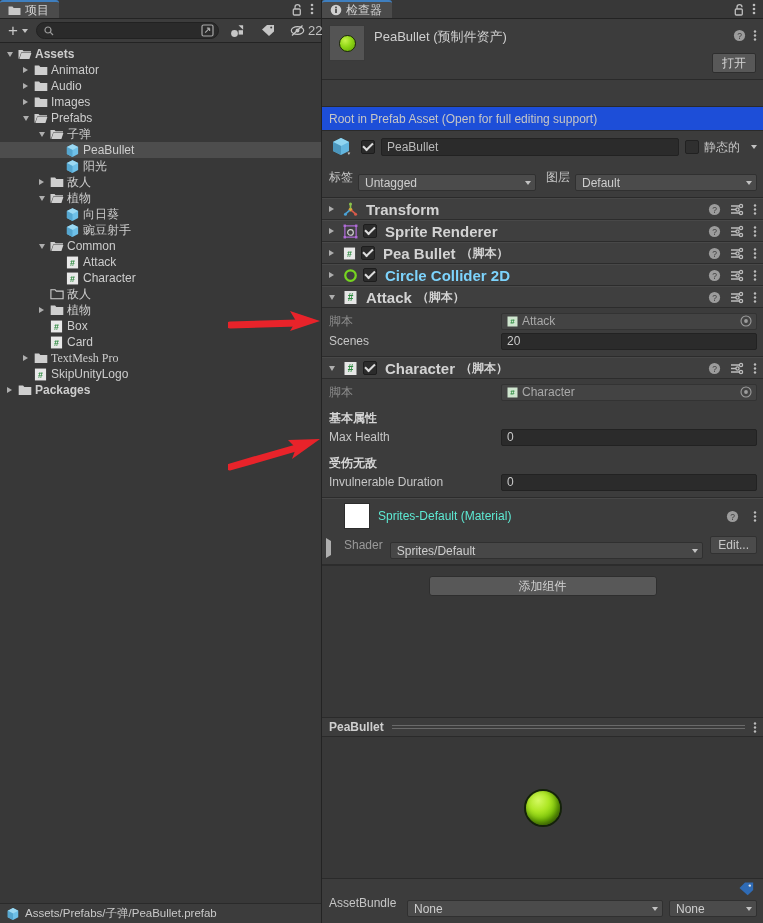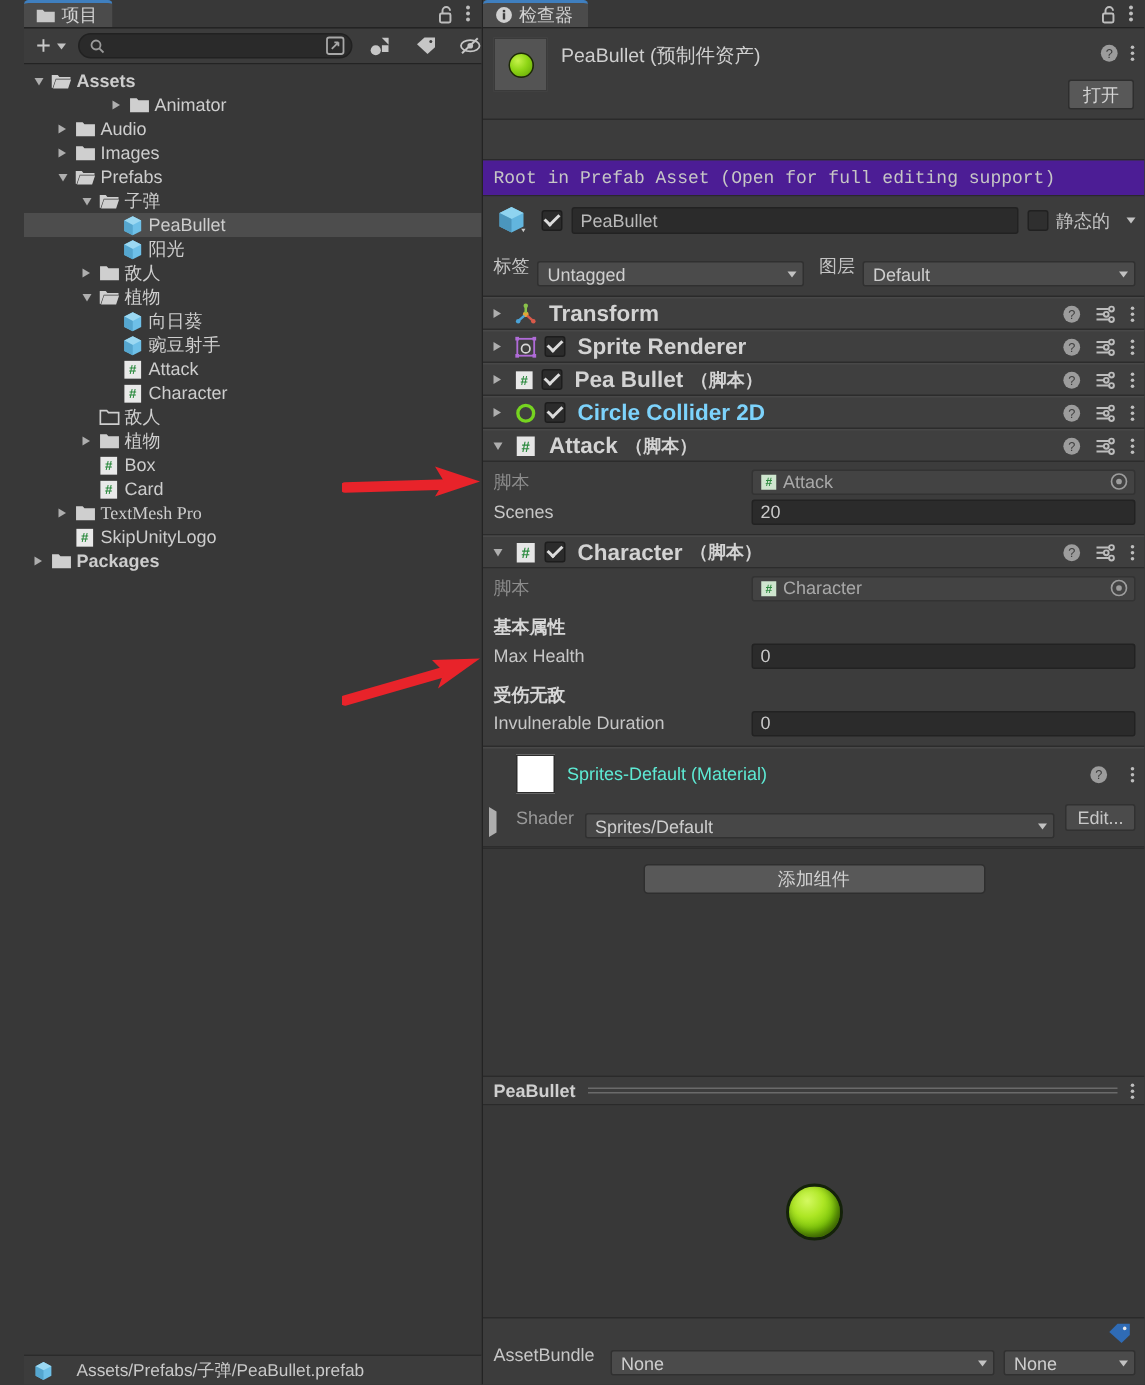--- a/index.html
+++ b/index.html
@@ -8,21 +8,21 @@
     background: #383838;
     font-family: "Liberation Sans", "DejaVu Sans", sans-serif;
     font-size: 12px;
     color: #c4c4c4;
     overflow: hidden;
   }
   #root { position: relative; width: 763px; height: 923px; display: flex; }
 
   
   .panel { position: relative; height: 923px; background: #383838; }
-  #project-panel { width: 322px; border-right: 1px solid #232323; display: flex; flex-direction: column; padding-left: 16px; }
+  #project-panel { width: 322px; border-right: 1px solid #232323; display: flex; flex-direction: column; }
   #inspector-panel { width: 441px; display: flex; flex-direction: column; background: #383838; }
 
   
   .tabbar {
     height: 19px; background: #383838; display: flex; align-items: stretch;
     border-bottom: 1px solid #232323; position: relative; flex: 0 0 auto;
   }
   .tab {
     display: flex; align-items: center; gap: 4px;
     padding: 0 10px 0 8px; background: #4b4b4b;
@@ -67,21 +67,21 @@
   .tri { width: 0; height: 0; }
   .tri-right { border-left: 5px solid #aeaeae; border-top: 3.5px solid transparent; border-bottom: 3.5px solid transparent; }
   .tri-down { border-top: 5px solid #aeaeae; border-left: 3.5px solid transparent; border-right: 3.5px solid transparent; }
   .trow .ico { width: 17px; flex: 0 0 17px; display: flex; align-items: center; justify-content: center; }
   .trow .lbl { margin-left: 2px; }
   .trow.bold .lbl { font-weight: bold; }
 
   
   .statusbar {
     height: 20px; background: #3c3c3c; border-top: 1px solid #2a2a2a;
-    display: flex; align-items: center; gap: 15px; padding: 0 6px; flex: 0 0 auto;
+    display: flex; align-items: center; gap: 5px; padding: 0 6px; flex: 0 0 auto;
     font-size: 11.5px; color: #c9c9c9;
   }
   .prefab-head {
     background: #3c3c3c; border-bottom: 1px solid #2a2a2a;
     padding: 6px 6px 6px 7px; position: relative; height: 61px; flex: 0 0 auto;
   }
   .prefab-row { display: flex; align-items: flex-start; gap: 9px; }
   .prefab-thumb {
     width: 36px; height: 36px; background: #545454; border: 1px solid #3a3a3a;
     display: flex; align-items: center; justify-content: center; flex: 0 0 36px;
@@ -93,24 +93,23 @@
   }
   .prefab-title { font-size: 13px; color: #cfcfcf; padding-top: 3px; flex: 1; }
   .prefab-icons { display: flex; align-items: center; gap: 7px; padding-top: 4px; }
   .open-btn {
     position: absolute; right: 7px; bottom: 6px;
     background: #585858; border: 1px solid #2e2e2e; border-radius: 2px;
     color: #d6d6d6; font-size: 12px; padding: 2px 9px; line-height: 14px;
   }
   .prefab-gap { height: 27px; background: #3c3c3c; border-bottom: 1px solid #2a2a2a; flex: 0 0 auto; }
   .prefab-note {
-    height: 24px; background: #4c1d95; border-bottom: 1px solid #2a2a2a;
+    height: 24px; background: #1d4ed8; border-bottom: 1px solid #2a2a2a;
     display: flex; align-items: center; padding-left: 7px; font-size: 12px; color: #c6c6c6;
     flex: 0 0 auto;
-    font-family: Liberation Mono, monospace;
   }
 
   
   .go-head { background: #3c3c3c; border-bottom: 1px solid #2a2a2a; padding: 5px 6px 6px 7px; flex: 0 0 auto; }
   .go-row1 { display: flex; align-items: center; gap: 6px; }
   .cube-ico { width: 26px; flex: 0 0 26px; display: flex; align-items: center; justify-content: center; position: relative; }
   .cb {
     width: 14px; height: 14px; background: #2b2b2b; border: 1px solid #1d1d1d; border-radius: 2px;
     display: flex; align-items: center; justify-content: center; flex: 0 0 14px;
   }
@@ -284,21 +283,21 @@
             <i class="tri tri-down"></i>
           </span>
           <span class="ico">
             <svg width="14" height="12" viewBox="0 0 14 12">
               <path d="M0.5 2h4l1.1 1.3H13v1.2H3.2L1 10.8 0.5 10.5z" fill="#cfcfcf"></path>
               <path d="M3.4 5h10L11.4 11h-10z" fill="#cfcfcf"></path>
             </svg>
           </span>
           <span class="lbl">Assets</span>
         </div>
-        <div class="trow" style="padding-left: 19px; margin-left: 36px;">
+        <div class="trow" style="padding-left: 19px;">
           <span class="arrow">
             <i class="tri tri-right"></i>
           </span>
           <span class="ico">
             <svg width="14" height="12" viewBox="0 0 14 12">
               <path d="M0.7 1.5h4.4l1.2 1.4H13.3v8H0.7z" fill="#cfcfcf"></path>
             </svg>
           </span>
           <span class="lbl">Animator</span>
         </div>
@@ -407,20 +406,32 @@
         <div class="trow" style="padding-left: 51px;">
           <span class="arrow"></span>
           <span class="ico">
             <svg width="15" height="15" viewBox="0 0 16 16">
               <path d="M8 1.2l6 3.1v7.4L8 14.8 2 11.7V4.3z" fill="#6ec0e8"></path>
               <path d="M8 1.2l6 3.1L8 7.5 2 4.3z" fill="#9bd8f2"></path>
               <path d="M8 7.5v7.3L2 11.7V4.3z" fill="#55a6cf"></path>
             </svg>
           </span>
           <span class="lbl">豌豆射手</span>
+        </div>
+        <div class="trow" style="padding-left: 35px;">
+          <span class="arrow">
+            <i class="tri tri-down"></i>
+          </span>
+          <span class="ico">
+            <svg width="14" height="12" viewBox="0 0 14 12">
+              <path d="M0.5 2h4l1.1 1.3H13v1.2H3.2L1 10.8 0.5 10.5z" fill="#cfcfcf"></path>
+              <path d="M3.4 5h10L11.4 11h-10z" fill="#cfcfcf"></path>
+            </svg>
+          </span>
+          <span class="lbl">Common</span>
         </div>
         <div class="trow" style="padding-left: 51px;">
           <span class="arrow"></span>
           <span class="ico">
             <svg width="13" height="13" viewBox="0 0 14 14">
               <rect x="1" y="0.6" width="12" height="12.8" fill="#e9e9e9"></rect>
               <text x="7" y="10.3" font-size="9.5" fill="#2b8a3e" text-anchor="middle" font-family="Liberation Sans" font-weight="bold">#</text>
             </svg>
           </span>
           <span class="lbl">Attack</span>

